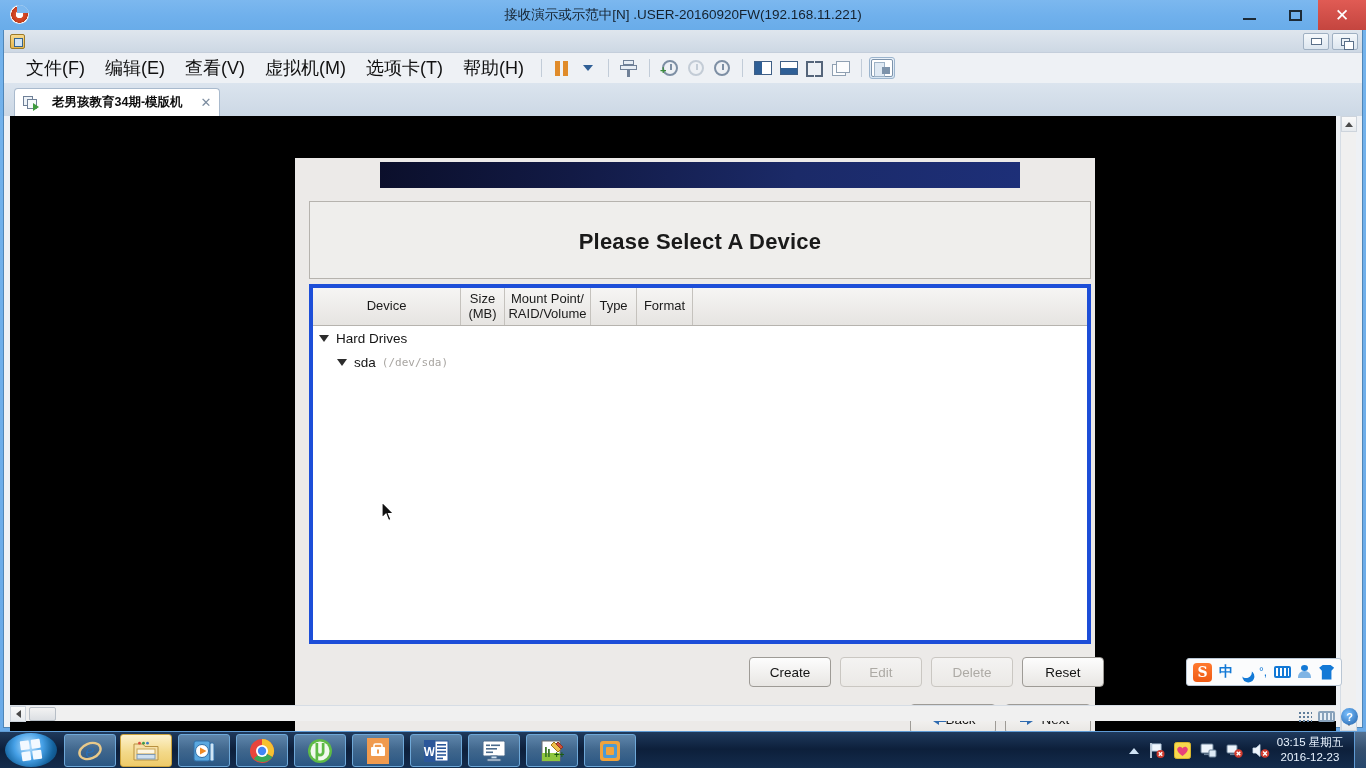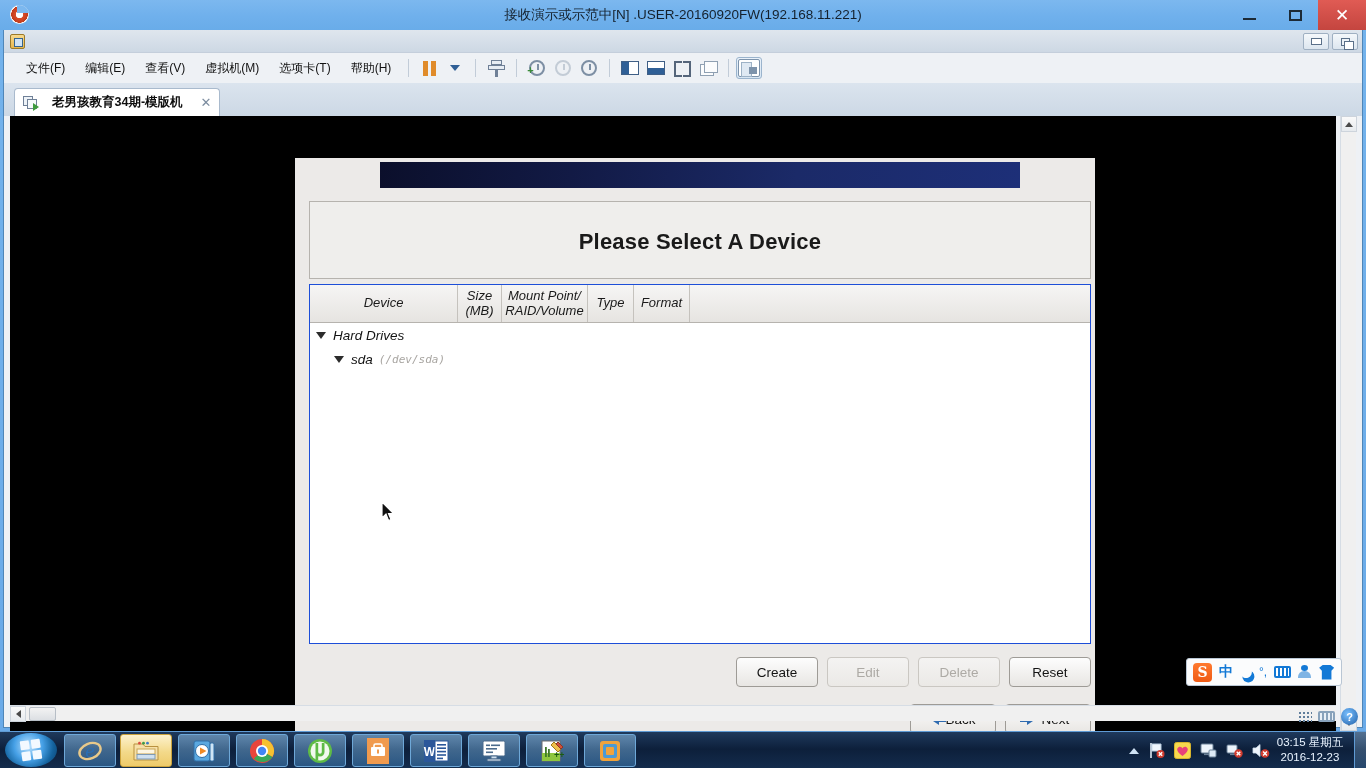--- a/index.html
+++ b/index.html
@@ -84,21 +84,21 @@
   }
   .tb-sq .mini { width:11px; height:7px; border:1px solid #5b7089; background:#fff;}
   .tb-sq .mini2 { width:9px;height:8px;border:1px solid #5b7089;background:#eef3f8; position:relative;}
   .tb-sq .mini2::after{content:"";position:absolute;left:2px;top:2px;width:8px;height:7px;border:1px solid #5b7089;background:#fff;}
 
   
   .vmw-menubar {
     position:absolute; left:0; top:23px; width:100%; height:30px;
     background:#eef1f5; display:flex; align-items:center; padding-left:12px; gap:0;
   }
-  .menu-item { font-size:12px; color:#111; padding:4px 10px; white-space:nowrap; }
+  .menu-item { font-size:18px; color:#111; padding:4px 10px; white-space:nowrap; }
   .menu-sep { width:1px; height:18px; background:#c2ccd8; margin:0 7px; }
   .tool-icon { width:26px; height:22px; display:flex; align-items:center; justify-content:center; }
   .pause-ico { display:flex; gap:3px; }
   .pause-ico i { display:block; width:5px; height:15px; background:#e08b2a; }
   .caret-down { width:0;height:0;border-left:5px solid transparent;border-right:5px solid transparent;border-top:6px solid #2f5f96;}
   .snapshot-ico { position:relative; width:17px;height:17px;}
   .snapshot-ico .b1{position:absolute;left:3px;top:0;width:11px;height:5px;border:1px solid #6f8097;background:#e7edf4;}
   .snapshot-ico .b2{position:absolute;left:0;top:5px;width:17px;height:5px;border:1px solid #6f8097;background:#e7edf4;}
   .snapshot-ico .b3{position:absolute;left:7px;top:10px;width:3px;height:7px;background:#6f8097;}
   .clock-ico { width:16px;height:16px;border:2px solid #7d8fa4;border-radius:50%;position:relative;}
@@ -187,21 +187,21 @@
   .ana-titlebox {
     position:absolute; left:14px; top:43px; width:782px; height:78px;
     background:#efeeec; border:1px solid #b6b3ae;
   }
   .ana-title {
     position:absolute; left:0; top:27px; width:100%; text-align:center;
     font-size:22px; font-weight:bold; color:#1a1a1a; letter-spacing:0.2px;
   }
   .ana-table {
     position:absolute; left:14px; top:126px; width:782px; height:360px;
-    background:#fff; border:1px solid #1d4ed8;font-style:italic;
+    background:#fff; border:4px solid #1d4ed8;
   }
   .ana-thead {
     position:absolute; left:0; top:0; width:100%; height:38px;
     background: linear-gradient(180deg,#f6f5f4 0%, #e6e4e1 100%);
     border-bottom:1px solid #b6b3ae;
     display:flex;
   }
   .th {
     display:flex; align-items:center; justify-content:center; text-align:center;
     font-size:13px; color:#1a1a1a; line-height:1.12;
@@ -223,21 +223,21 @@
   .tri-expand {
     width:0;height:0;
     border-left:5px solid transparent;border-right:5px solid transparent;
     border-top:7px solid #2c2c2c; margin-right:7px;
   }
   .dev-name { }
   .dev-path { font-family:"DejaVu Sans Mono", monospace; font-size:11px; color:#a8a5a1; margin-left:6px; }
   .free-size { margin-left:58px; }
 
   .ana-btnrow {
-    position:absolute; left:14px; top:497px; width:782px; height:34px;
+    position:absolute; left:27px; top:497px; width:782px; height:34px;
     display:flex; justify-content:flex-end; align-items:center; gap:9px;text-align:right;
   }
   .btn {
     min-width:82px; height:30px; padding:0 14px;
     border:1px solid #9e9b96; border-radius:4px;
     background: linear-gradient(180deg,#fdfdfd 0%, #e8e6e3 100%);
     font-size:13.5px; color:#141414;
     display:flex;align-items:center;justify-content:center;
   }
   .btn.disabled { color:#adaaa5; border-color:#cac7c2;

